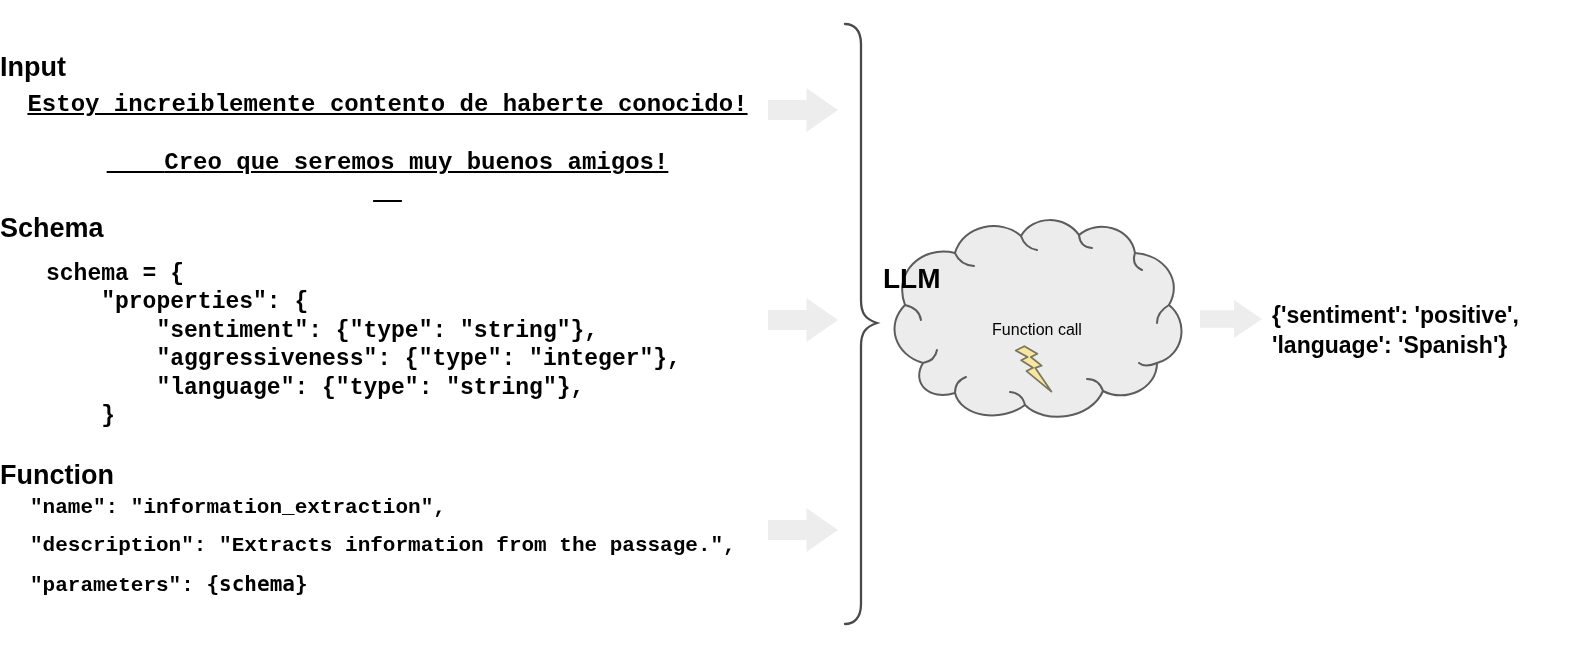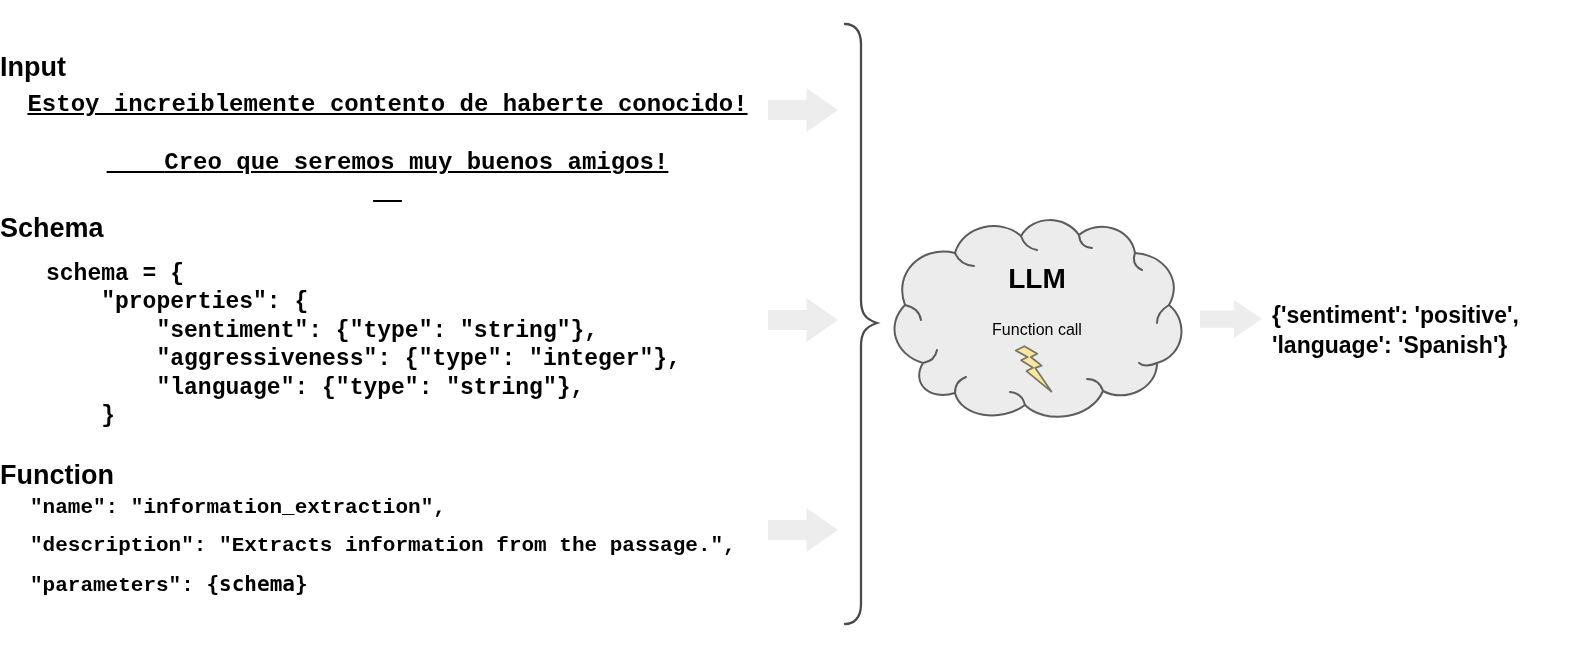--- a/index.html
+++ b/index.html
@@ -88,21 +88,21 @@
       <path d="M 252 50 q -4 12 7 17"></path>
       <path d="M 286 102 q -12 7 -12 18"></path>
       <path d="M 274 160 q -12 5 -18 0"></path>
       <path d="M 220 188 q -4 -12 -16 -12"></path>
       <path d="M 142 202 q -3 -12 -15 -13"></path>
       <path d="M 72 190 q 0 -12 11 -16"></path>
       <path d="M 40 160 q 12 -2 14 -13"></path>
     </g>
   </svg>
 
-  <div class="abs llm-title" style="left:883px;top:264px;width:308px;text-align:center;">LLM</div>
+  <div class="abs llm-title" style="left:883px;top:264px;width:308px;text-align:left;">LLM</div>
   <div class="abs llm-sub" style="left:883px;top:318px;width:308px;text-align:center;">Function call</div>
 
   <svg class="abs" style="left:1008px;top:343px;" width="50" height="54" viewBox="0 0 46 50">
     <polygon points="15,3 27,10 21,13 31,21 25,23 40,45 17,26 23,23 12,16 18,13 7,7" fill="#f9e6a1" stroke="#77765e" stroke-width="1.6" stroke-linejoin="round"></polygon>
   </svg>
 
   <div class="abs arrow" style="left:1200px;top:300px;width:62px;height:38px;"></div>
 
   <div class="abs output-text" style="top:288px;">
     <div>{'sentiment': 'positive',</div>

